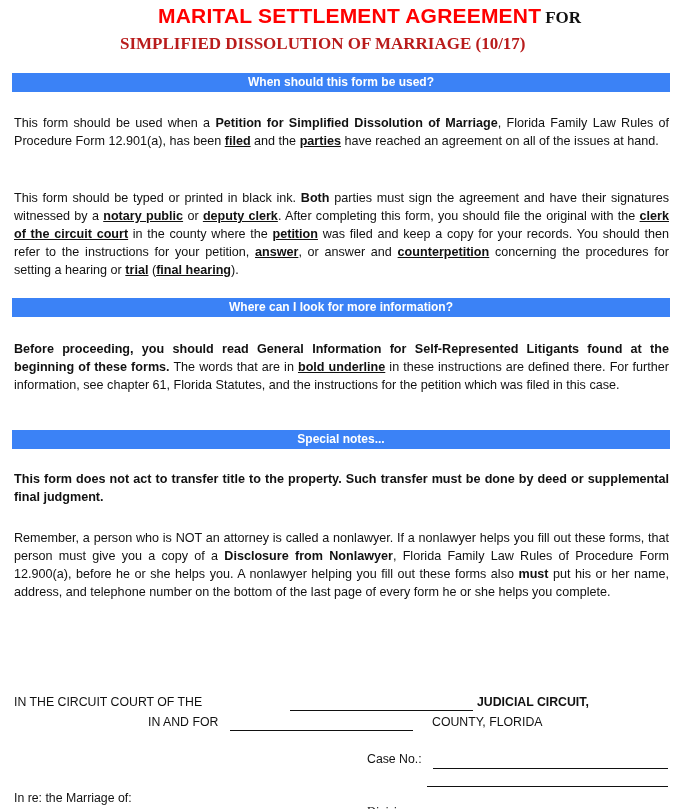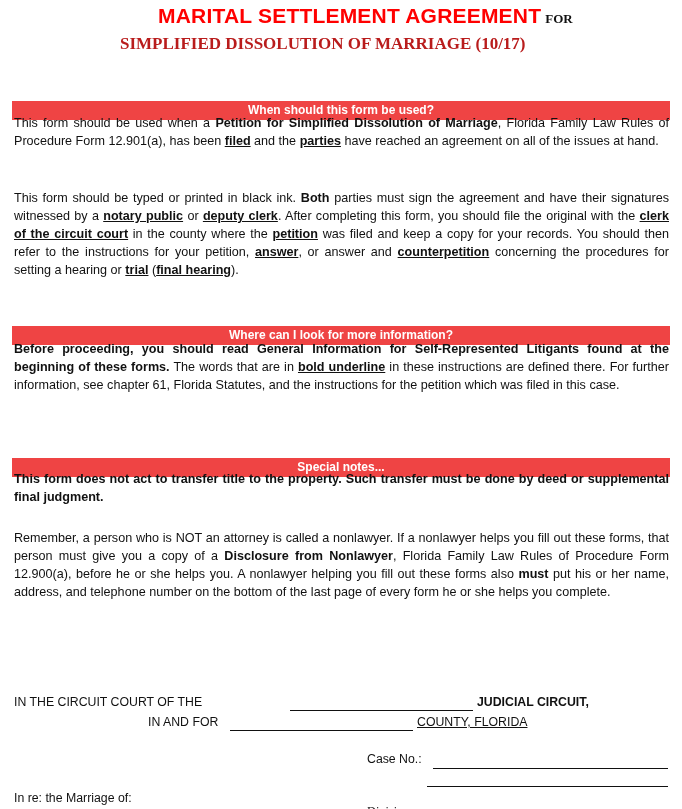--- a/index.html
+++ b/index.html
@@ -10,32 +10,31 @@
   }
   .title-line1 {
     position: absolute; left: 158px; top: 4px; white-space: nowrap;
   }
   .title-red {
     font-family: "Liberation Sans", sans-serif; font-weight: bold;
     color: #ff0000; font-size: 21px; letter-spacing: 0.2px; margin-top: 24px;
   }
   .title-for {
     font-family: "Liberation Serif", serif; font-weight: bold;
-    font-size: 13px; color: #111; margin-left: 4px;
+    font-size: 17px; color: #111; margin-left: 4px;
   }
   .title-line2 {
     position: absolute; left: 120px; top: 34px; white-space: nowrap;
     font-family: "Liberation Serif", serif; font-weight: bold; font-size: 17px; color: #b91c1c;
   }
   .bar {
     position: absolute; left: 12px; width: 658px; height: 19px;
-    background: #ef4444; color: #fff; text-align: center;
+    background: #3b82f6; color: #fff; text-align: center;
     font-family: "Liberation Sans", sans-serif; font-weight: bold; font-size: 12px;
     line-height: 19px;
-    margin-top: 28px;
   }
   .para {
     position: absolute; left: 14px; width: 655px;
     font-size: 12.6px; line-height: 18px; text-align: justify;
     font-family: "Liberation Sans", sans-serif;
   }
   .para b { font-weight: bold; }
   .u { text-decoration: underline; font-weight: bold; }
   .form-label {
     position: absolute; font-size: 12.3px; white-space: nowrap;
@@ -68,21 +67,21 @@
 <div class="para" style="top:470px;"><b>This form does not act to transfer title to the property. Such transfer must be done by deed or supplemental final judgment.</b></div>
 
 <div class="para" style="top:529px;"><span>Remember, a person who is NOT an attorney is called a nonlawyer. If a nonlawyer helps you fill out these forms, that person must give you a copy of a </span><b>Disclosure from Nonlawyer</b><span>, Florida Family Law Rules of Procedure Form 12.900(a), before he or she helps you. A nonlawyer helping you fill out these forms also </span><b>must</b><span> put his or her name, address, and telephone number on the bottom of the last page of every form he or she helps you complete.</span></div>
 
 <div class="form-label" style="left:14px; top:695px;">IN THE CIRCUIT COURT OF THE</div>
 <div class="blank" style="left:290px; top:710px; width:183px;"></div>
 <div class="form-label" style="left:477px; top:695px;font-weight:bold;">JUDICIAL CIRCUIT,</div>
 
 <div class="form-label" style="left:148px; top:715px;">IN AND FOR</div>
 <div class="blank" style="left:230px; top:730px; width:183px;"></div>
-<div class="form-label" style="left:417px; top:715px;text-decoration:underline;">COUNTY, FLORIDA</div>
+<div class="form-label" style="left:432px; top:715px;">COUNTY, FLORIDA</div>
 
 <div class="form-label" style="left:367px; top:752px;">Case No.:</div>
 <div class="blank" style="left:433px; top:768px; width:235px;"></div>
 
 <div class="form-label" style="left:367px; top:804px;font-family:Liberation Serif, serif;">Division:</div>
 <div class="blank" style="left:427px; top:786px; width:241px;"></div>
 
 <div class="form-label" style="left:14px; top:791px;text-align:right;">In re: the Marriage of:</div>
 
 </body></html>

